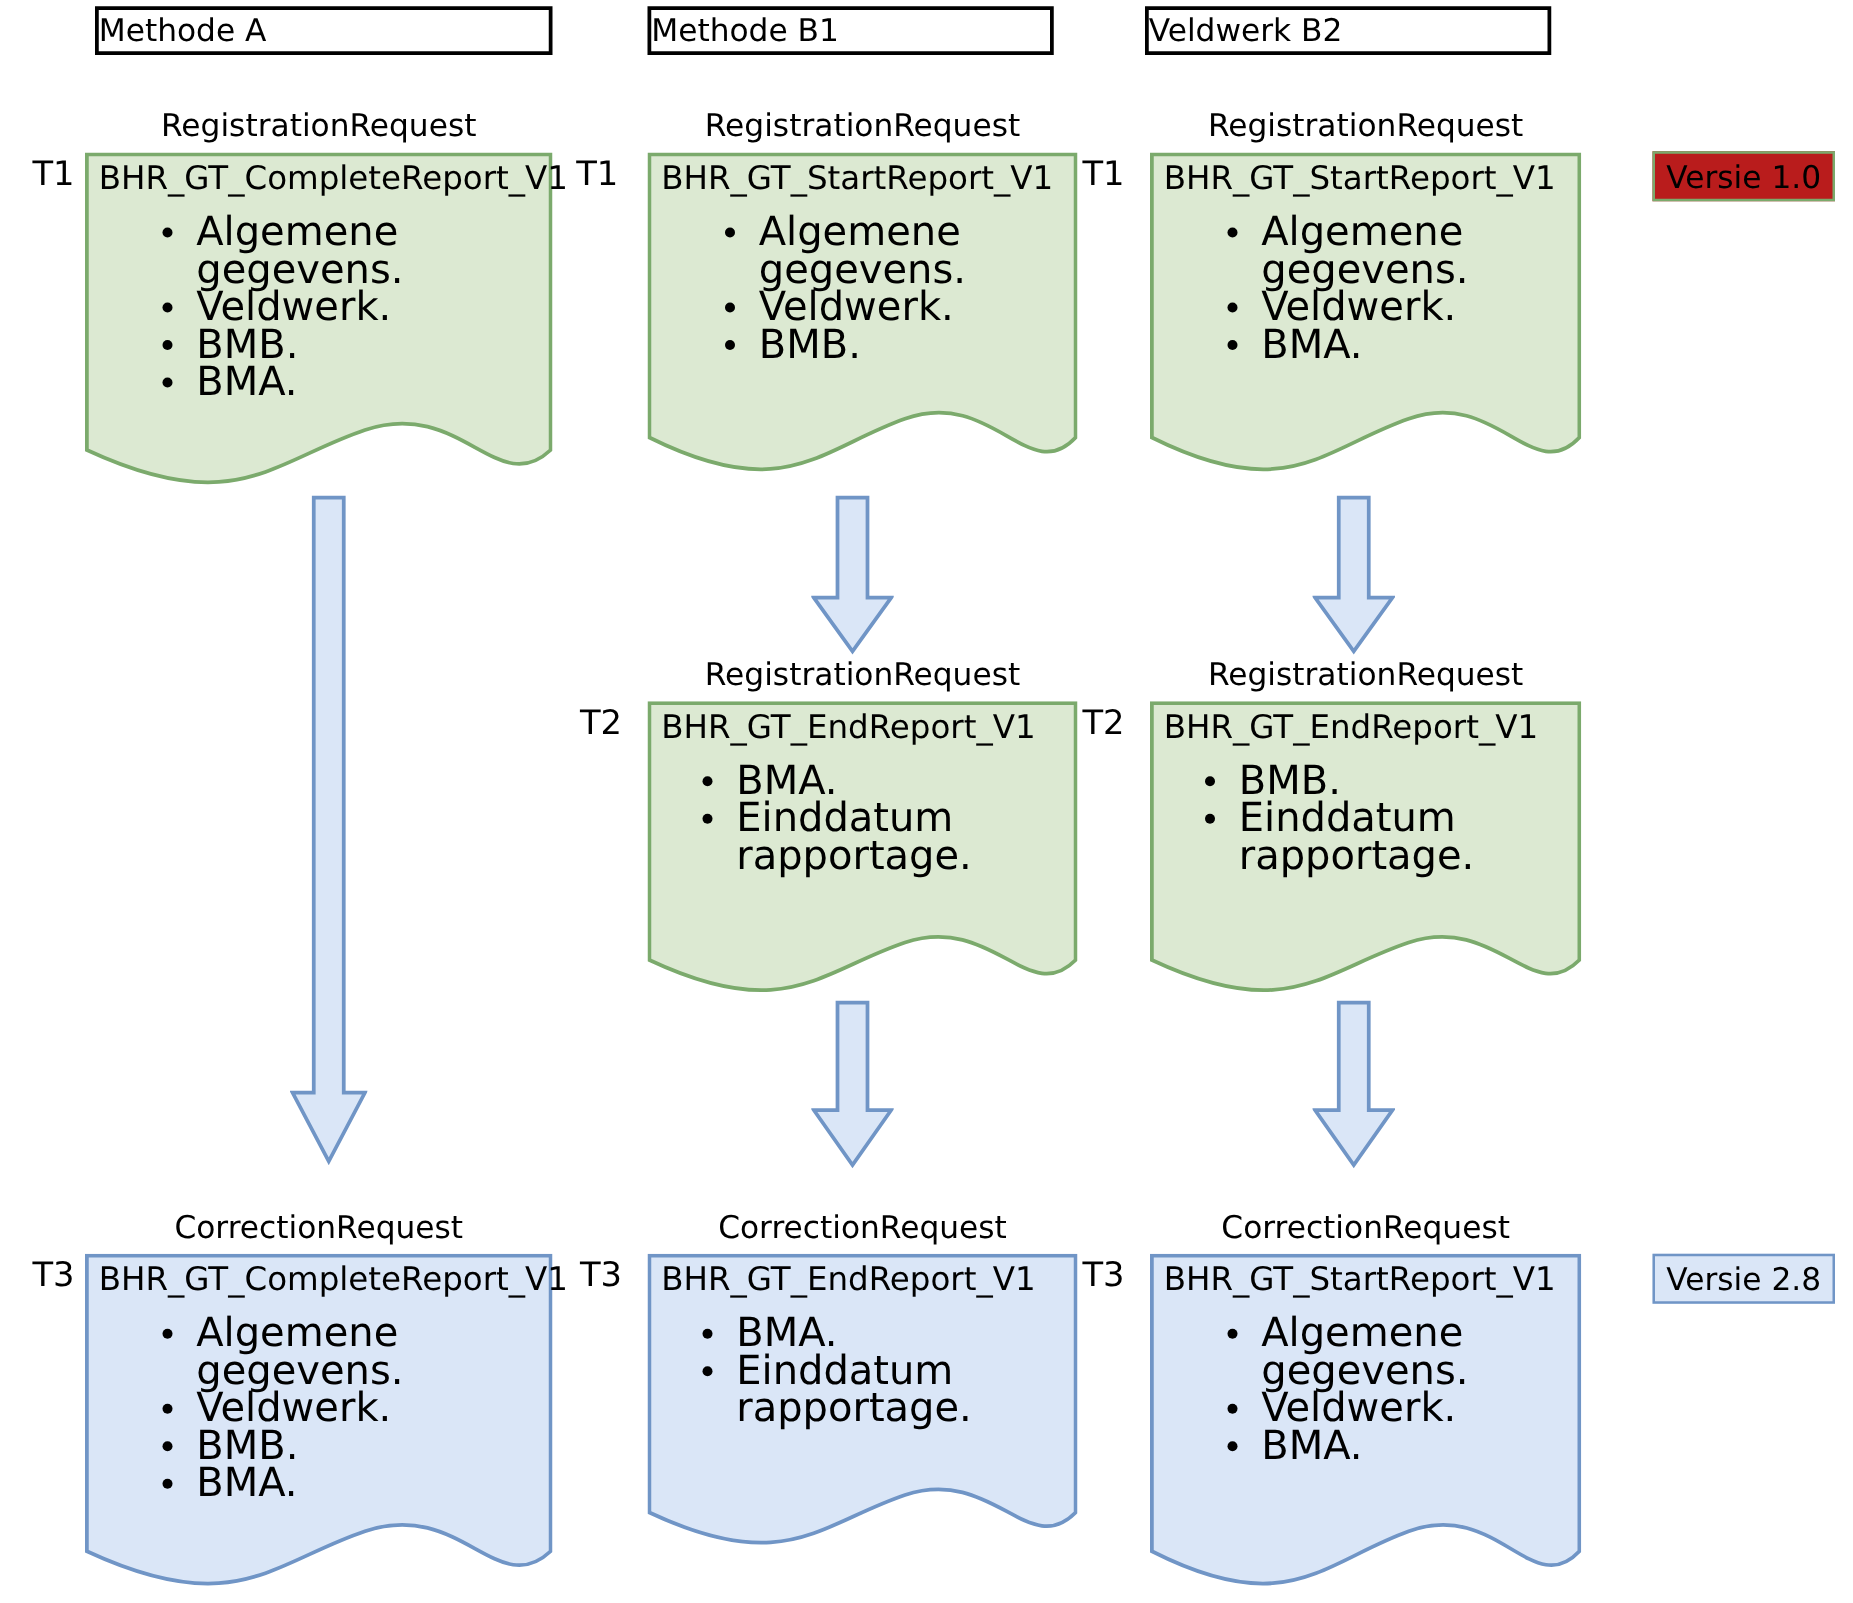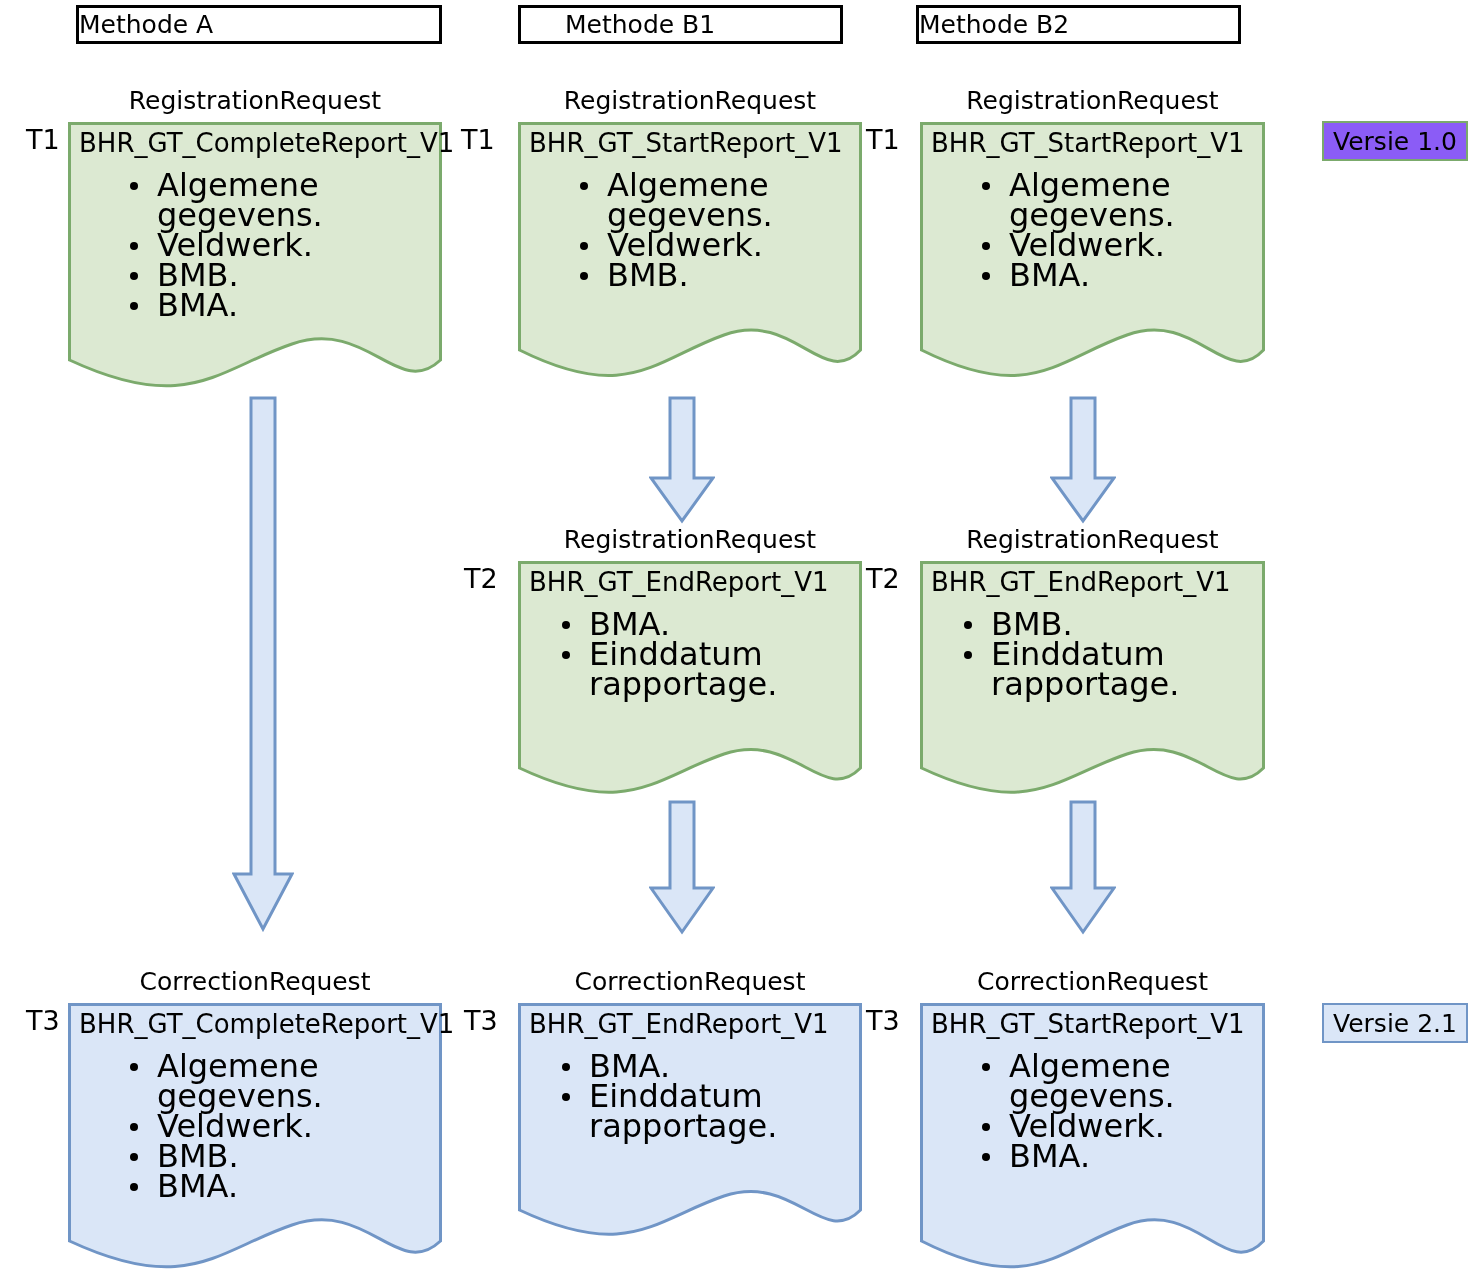--- a/index.html
+++ b/index.html
@@ -34,21 +34,21 @@
   .version-box {
     position: absolute;
     box-sizing: border-box;
     display: flex;
     align-items: center;
     justify-content: center;
     font-size: 25px;
     line-height: 1;
   }
   .version-box.green {
-    background: #8b5cf6;
+    background: #b91c1c;
     border: 2px solid #7BAA6C;
   }
   .version-box.blue {
     background: #DAE6F7;
     border: 2px solid #7095C6;
   }
 
   
   .card {
     position: absolute;
@@ -124,32 +124,32 @@
     position: absolute;
   }
   .arrow svg { display: block; }
 </style>
 </head>
 <body>
 
 <div class="method-header" style="left:76px; top:5px; width:366px; height:39px;">
   <span>Methode A</span>
 </div>
-<div class="method-header" style="left:518px; top:5px; width:325px; height:39px;padding-left:44px;">
+<div class="method-header" style="left:518px; top:5px; width:325px; height:39px;">
   <span>Methode B1</span>
 </div>
 <div class="method-header" style="left:916px; top:5px; width:325px; height:39px;">
-  <span>Methode B2</span>
+  <span>Veldwerk B2</span>
 </div>
 
 <div class="version-box green" style="left:1322px; top:121px; width:146px; height:40px;">
   <span>Versie 1.0</span>
 </div>
 <div class="version-box blue" style="left:1322px; top:1003px; width:146px; height:40px;">
-  <span>Versie 2.1</span>
+  <span>Versie 2.8</span>
 </div>
 
 <div class="arrow" style="left:232px; top:396px; width:62px; height:536px;">
   <svg viewBox="0 0 62 536" preserveAspectRatio="none" xmlns="http://www.w3.org/2000/svg">
     <polygon points="19,2 43,2 43,478 60,478 31,533 2,478 19,478" fill="#DAE6F7" stroke="#7095C6" stroke-width="3" stroke-linejoin="miter"></polygon>
   </svg>
 </div>
 
 <div class="arrow" style="left:649px; top:396px; width:66px; height:128px;">
   <svg viewBox="0 0 66 128" preserveAspectRatio="none" xmlns="http://www.w3.org/2000/svg">

